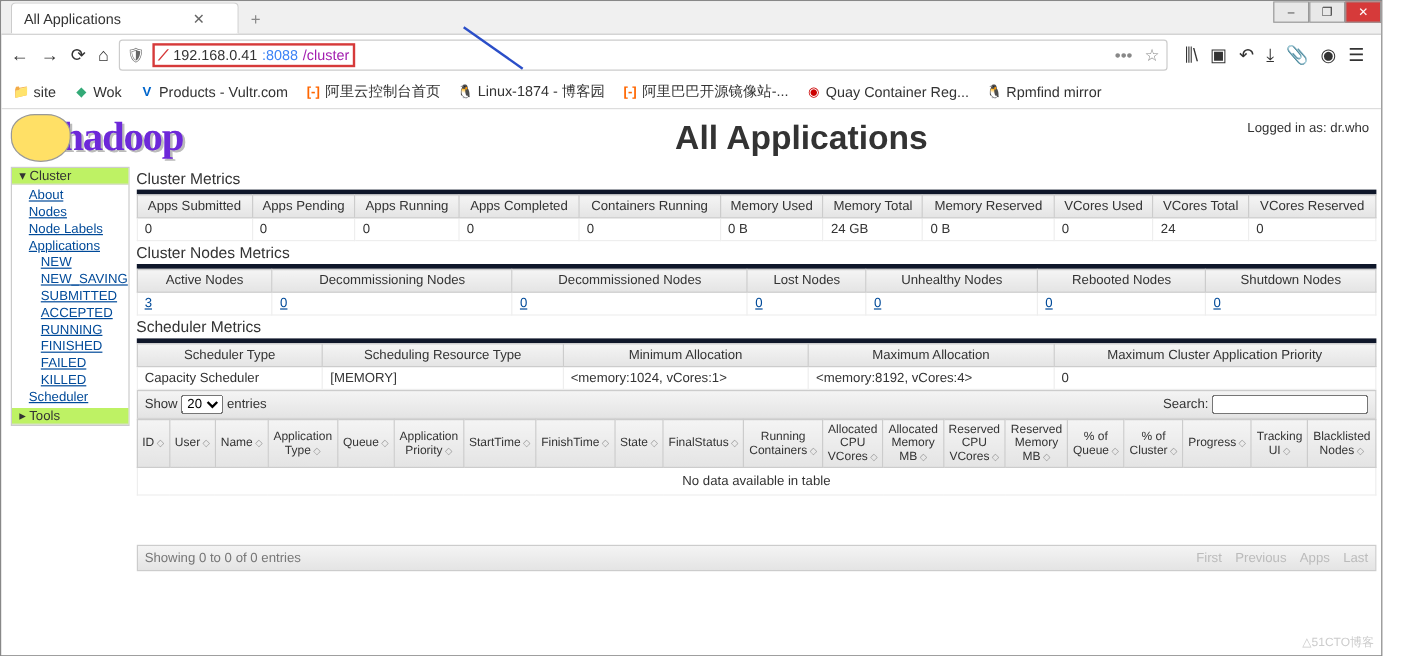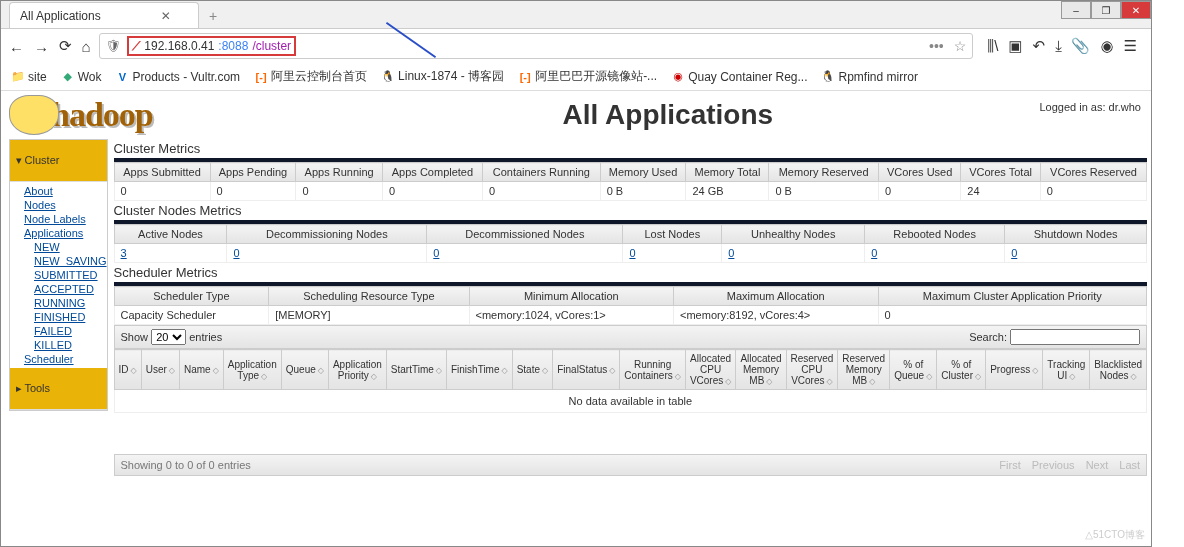--- a/index.html
+++ b/index.html
@@ -26,25 +26,25 @@
 .toolbar-icons{display:flex;gap:10px;align-items:center;padding:0 6px;}
 .toolbar-icons span{font-size:15px;color:#333;}
 .bookmarks{height:28px;display:flex;align-items:center;padding:0 10px;gap:14px;border-bottom:1px solid #ddd;font-size:12px;}
 .bookmarks .bm{display:flex;align-items:center;gap:3px;}
 .bm-icon{width:14px;height:14px;display:inline-flex;align-items:center;justify-content:center;font-size:11px;border-radius:2px;}
 .content-area{flex:1;display:flex;flex-direction:column;overflow:auto;padding:4px 8px;position:relative;}
 .logged-in{position:absolute;right:10px;top:10px;font-size:11px;margin-left:40px;}
 .header-row{display:flex;align-items:center;gap:40px;}
 .hadoop-logo{display:flex;align-items:center;}
 .logo-elephant{width:50px;height:40px;background:#ffe066;border-radius:40% 40% 50% 50%;position:relative;border:1px solid #999;}
-.logo-text{font-size:34px;font-weight:bold;color:#a16207;text-shadow:2px 2px 0 #bbb;font-family:'Comic Sans MS',cursive;letter-spacing:-1px;margin-left:-8px;}
+.logo-text{font-size:34px;font-weight:bold;color:#6d28d9;text-shadow:2px 2px 0 #bbb;font-family:'Comic Sans MS',cursive;letter-spacing:-1px;margin-left:-8px;}
 .page-title{font-size:28px;font-weight:bold;flex:1;text-align:center;}
 .body-row{display:flex;gap:6px;margin-top:4px;align-items:flex-start;}
 .sidebar{width:120px;border:1px solid #ccc;font-size:11px;}
-.side-head{background:#eab308;padding:14px 6px;cursor:pointer;font-weight:normal;border-bottom:1px solid #ddd;}
+.side-head{background:#bef264;padding:0 6px;cursor:pointer;font-weight:normal;border-bottom:1px solid #ddd;}
 .side-list{padding:2px 0 2px 14px;}
 .side-list a{display:block;color:#004a99;text-decoration:underline;padding:1px 0;}
 .side-sub{padding-left:10px;}
 .main{flex:1;}
 .panel-title{font-size:13px;font-weight:normal;border-bottom:4px solid #0f172a;padding:2px 0;}
 table{width:100%;border-collapse:collapse;font-size:11px;}
 thead th{background:linear-gradient(#f4f4f4,#e4e4e4);border:1px solid #ccc;padding:3px 4px;font-weight:normal;text-align:center;}
 tbody td{border:1px solid #eee;padding:3px 6px;}
 .dt-controls{display:flex;align-items:center;justify-content:space-between;background:linear-gradient(#f4f4f4,#e4e4e4);border:1px solid #ccc;padding:3px 6px;font-size:11px;}
 .dt-controls select{font-size:11px;}
@@ -298,21 +298,21 @@
               <tr>
                 <td colspan="20">No data available in table</td>
               </tr>
             </tbody>
         </table>
         <div class="dt-footer">
           <span>Showing 0 to 0 of 0 entries</span>
           <span class="pag">
             <span>First</span>
             <span>Previous</span>
-            <span>Next</span>
+            <span>Apps</span>
             <span>Last</span>
           </span>
         </div>
       </div>
     </div>
     <div class="watermark">△51CTO博客</div>
   </div>
 </div>
 
 </body></html>

